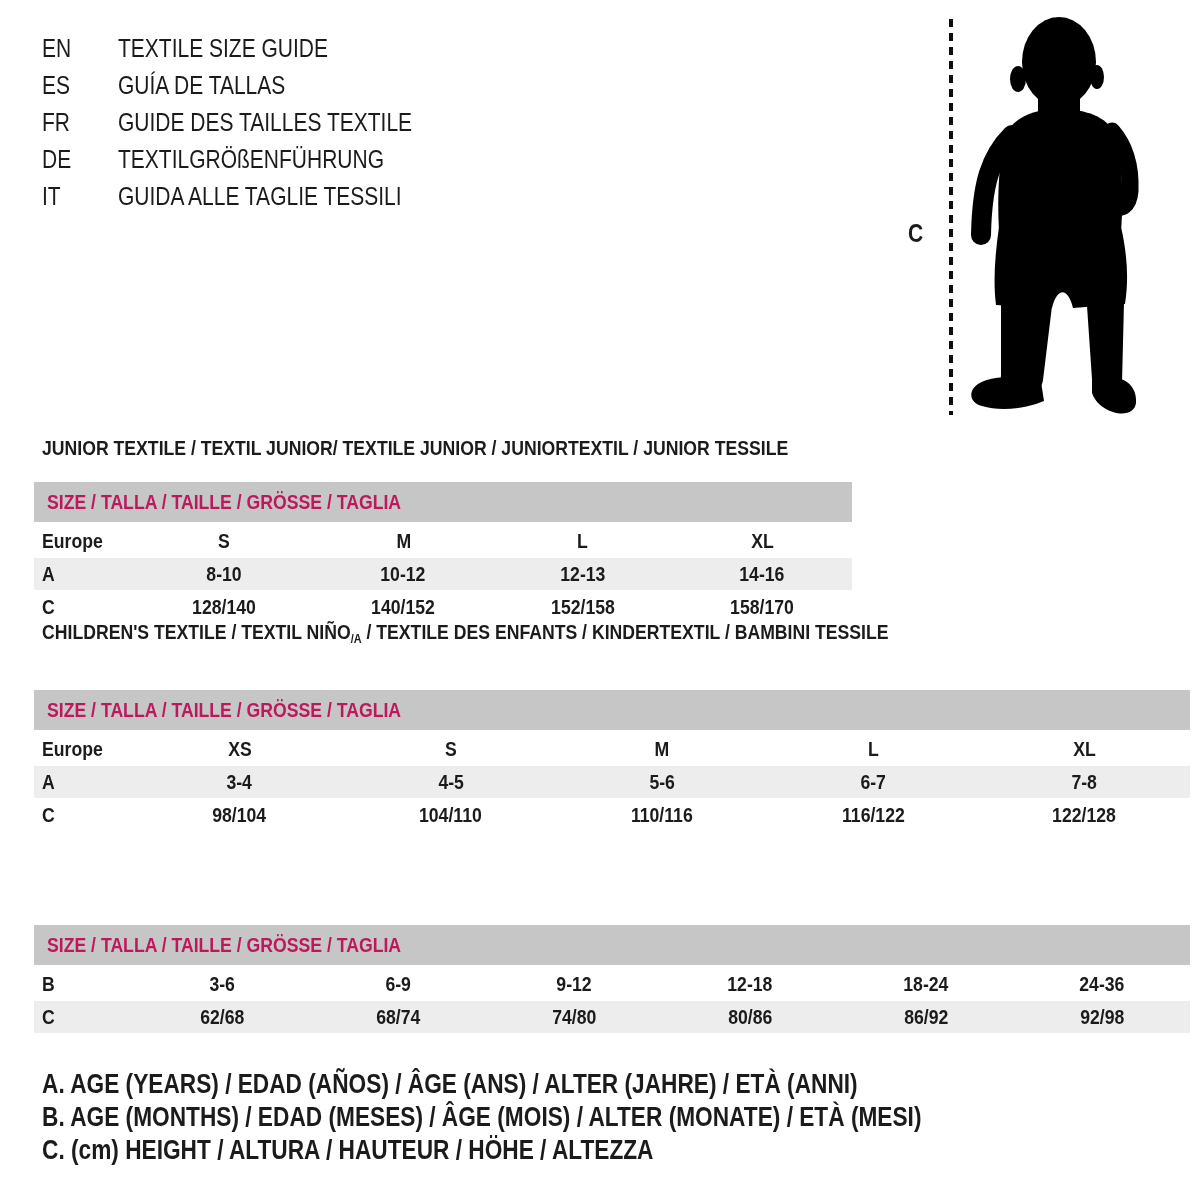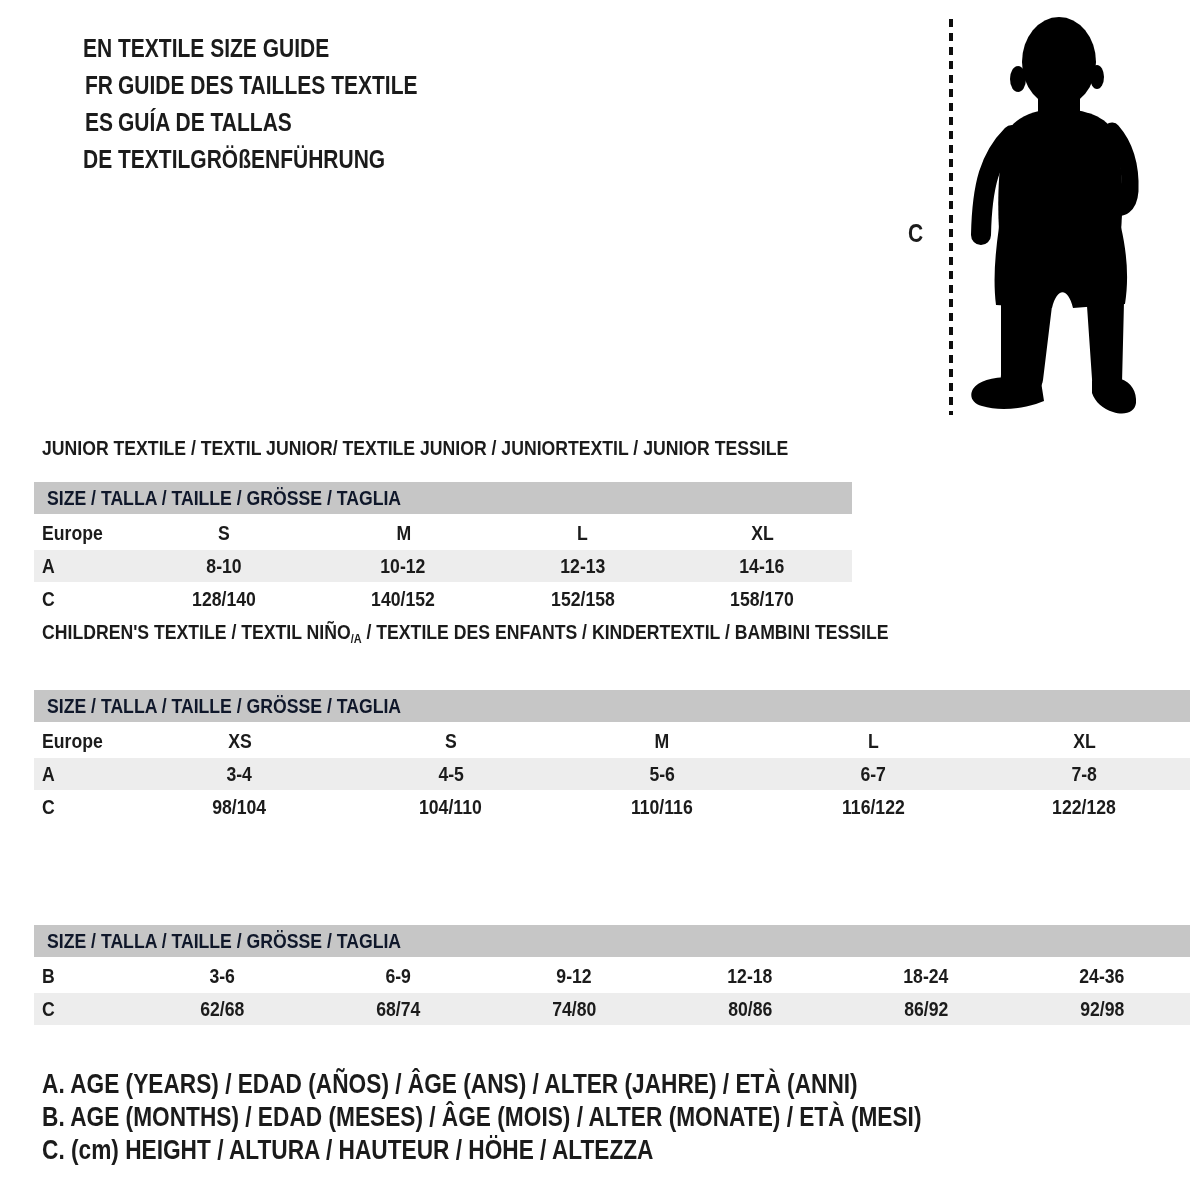--- a/index.html
+++ b/index.html
@@ -7,37 +7,37 @@
     position:relative; width:1200px; height:1200px; background:#ffffff;
     font-family:"Liberation Sans","DejaVu Sans",sans-serif; color:#1b1b1b;
     overflow:hidden;
   }
   
   .cond   { display:inline-block; transform:scaleX(0.84); transform-origin:0 50%; white-space:nowrap; }
   .cond-c { display:inline-block; transform:scaleX(0.84); transform-origin:50% 50%; white-space:nowrap; }
   .sub    { font-size:13px; vertical-align:-4px; }
 
   
-  .lang { position:absolute; left:42px; top:30px; font-size:25px; font-weight:bold;text-align:right; }
+  .lang { position:absolute; left:42px; top:30px; font-size:25px; font-weight:normal; }
   .lang-row  { display:flex; height:37px; align-items:center; }
   .lang-code { width:76px; }
 
   
   .fig-line { position:absolute; left:948px; top:17px; }
   .fig-c    { position:absolute; left:908px; top:219px; font-size:25px; font-weight:bold; }
   .silhouette { position:absolute; left:960px; top:15px; }
 
   
   .section-title { position:absolute; left:42px; font-size:21px; font-weight:bold; line-height:23px;text-align:right; }
 
   
   .size-table { position:absolute; left:34px; }
   .thead {
-    height:32px; background:#c6c6c6; display:flex; align-items:center;
-    padding-left:13px; font-size:21px; font-weight:bold; color:#0f172a;
+    height:40px; background:#c6c6c6; display:flex; align-items:center;
+    padding-left:13px; font-size:21px; font-weight:bold; color:#be185d;
     margin-bottom:3px; box-sizing:border-box;
   }
   .trow { display:flex; height:32px; align-items:center; font-size:21px; font-weight:bold; margin-bottom:1px; }
   .trow.shaded { background:#ededed; }
   .tlabel { width:100px; padding-left:8px; box-sizing:border-box; flex:0 0 auto; }
   .tcell  { flex:1 1 0; text-align:center; }
 
   
   .legend { position:absolute; left:42px; top:1068px; font-size:27px; font-weight:bold; }
   .legend-line { height:33px; display:flex; align-items:center; }
@@ -46,30 +46,34 @@
 <body>
 
 <div class="page">
 
   <div class="lang">
     <div class="lang-row">
       <span class="lang-code"><span class="cond">EN</span></span>
       <span class="cond">TEXTILE SIZE GUIDE</span>
     </div>
     <div class="lang-row">
+      <span class="lang-code"><span class="cond">ES</span></span>
+      <span class="cond">GUÍA DE TALLAS</span>
+    </div>
+    <div class="lang-row">
       <span class="lang-code"><span class="cond">FR</span></span>
       <span class="cond">GUIDE DES TAILLES TEXTILE</span>
     </div>
     <div class="lang-row">
-      <span class="lang-code"><span class="cond">ES</span></span>
-      <span class="cond">GUÍA DE TALLAS</span>
-    </div>
-    <div class="lang-row">
       <span class="lang-code"><span class="cond">DE</span></span>
       <span class="cond">TEXTILGRÖßENFÜHRUNG</span>
+    </div>
+    <div class="lang-row">
+      <span class="lang-code"><span class="cond">IT</span></span>
+      <span class="cond">GUIDA ALLE TAGLIE TESSILI</span>
     </div>
   </div>
 
   <div class="fig-line">
     <svg width="6" height="400" aria-hidden="true">
       <line x1="3" y1="2" x2="3" y2="398" stroke="#0d0d0d" stroke-width="4" stroke-dasharray="8 6"></line>
     </svg>
   </div>
   <div class="fig-c">
     <span class="cond">C</span>

